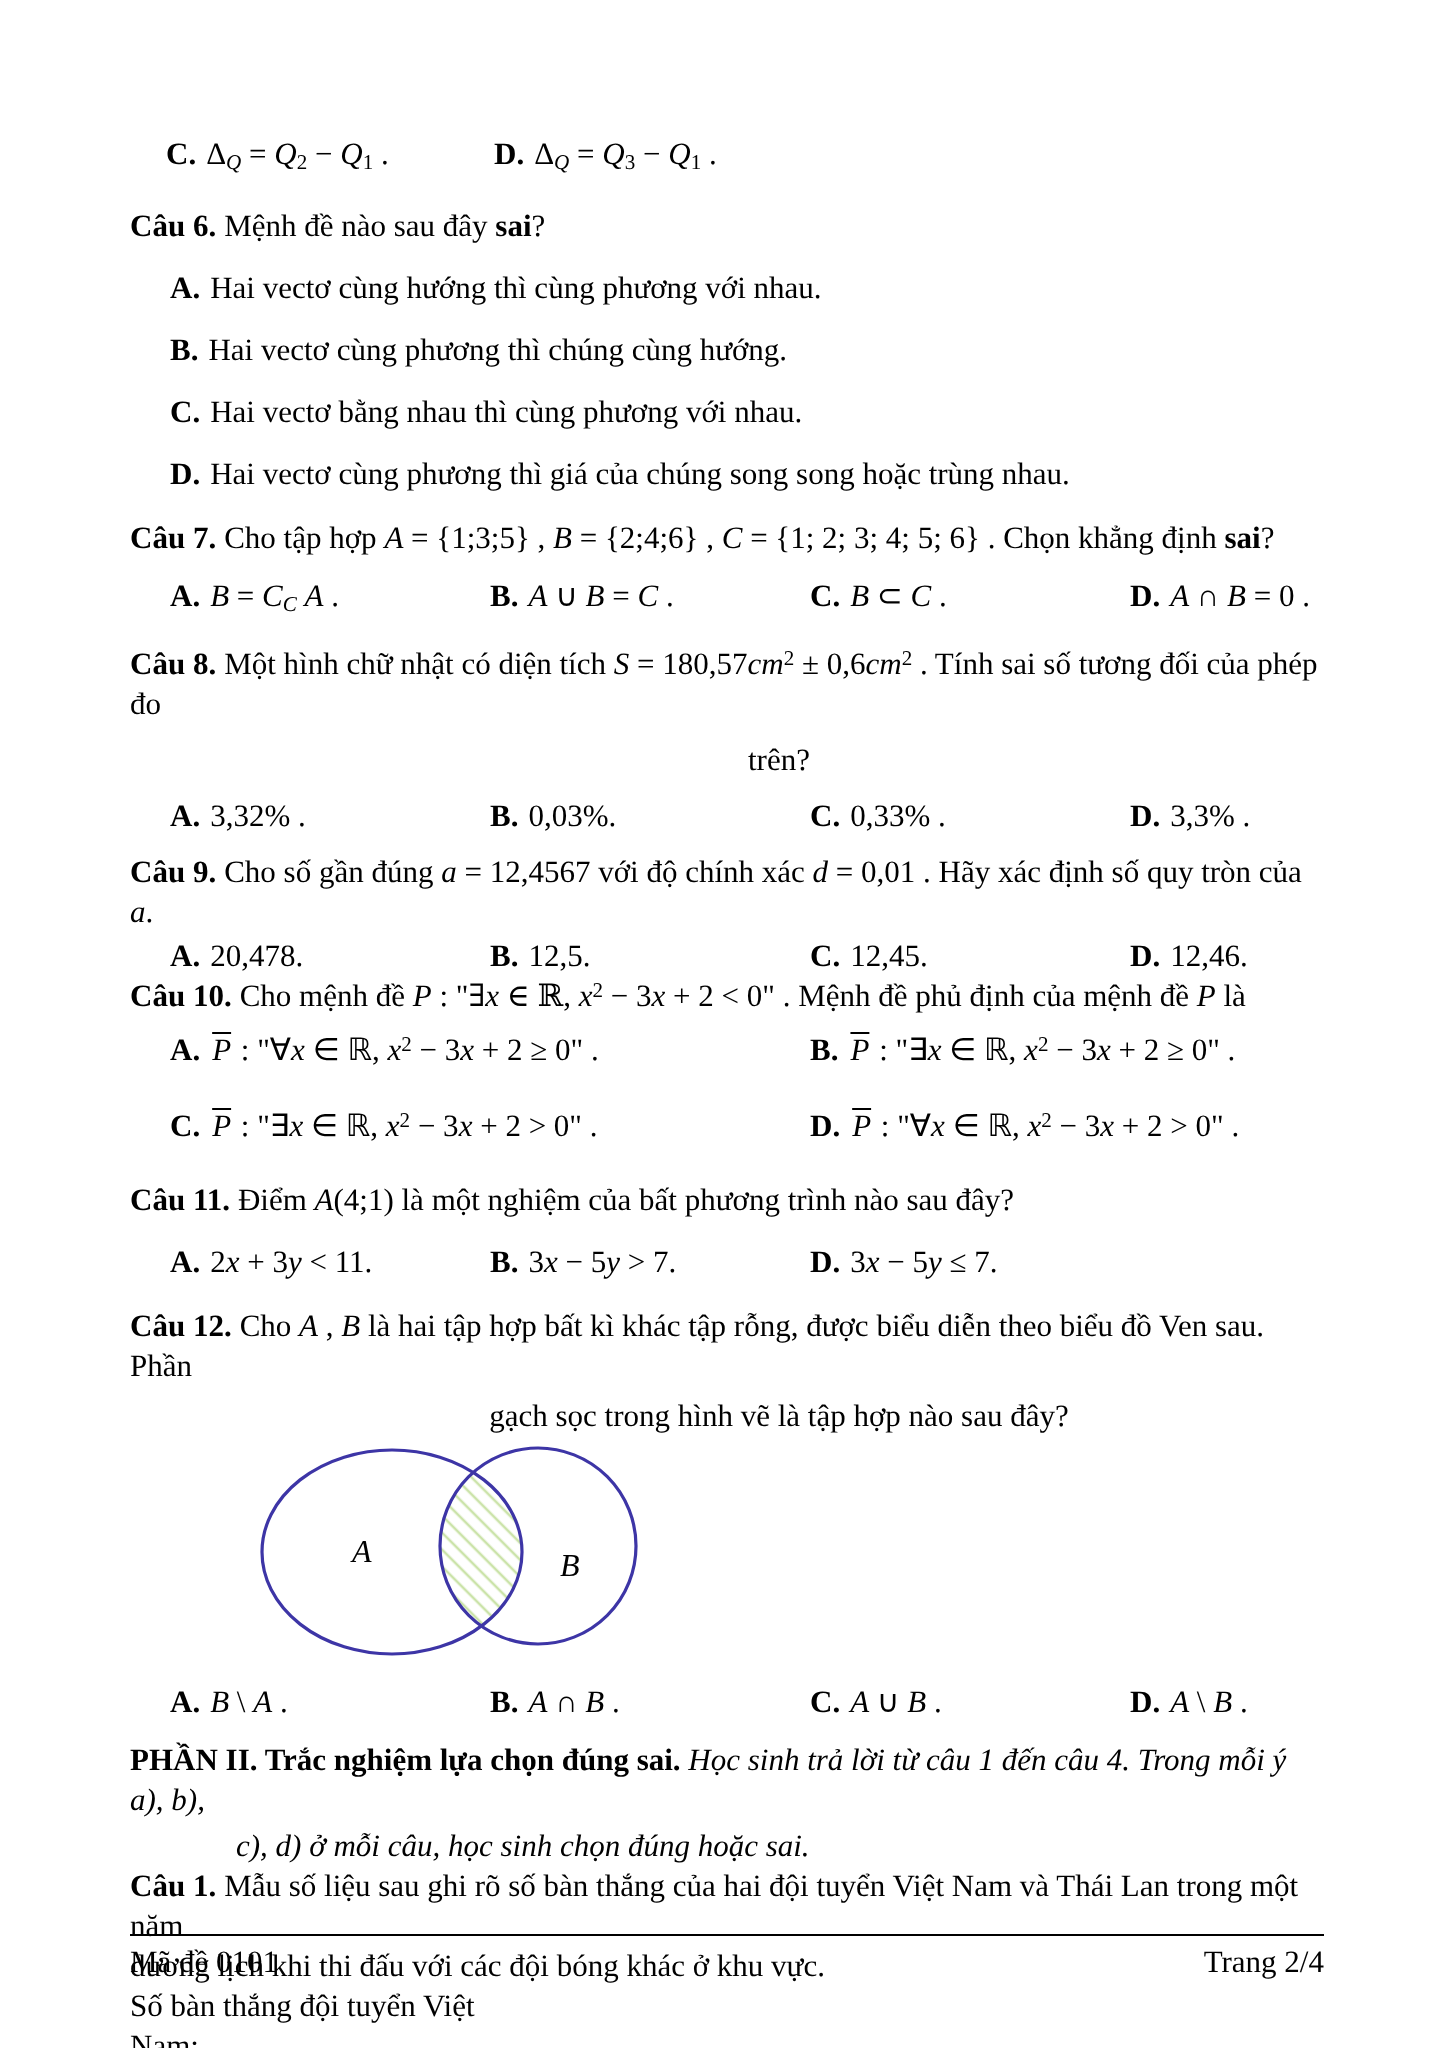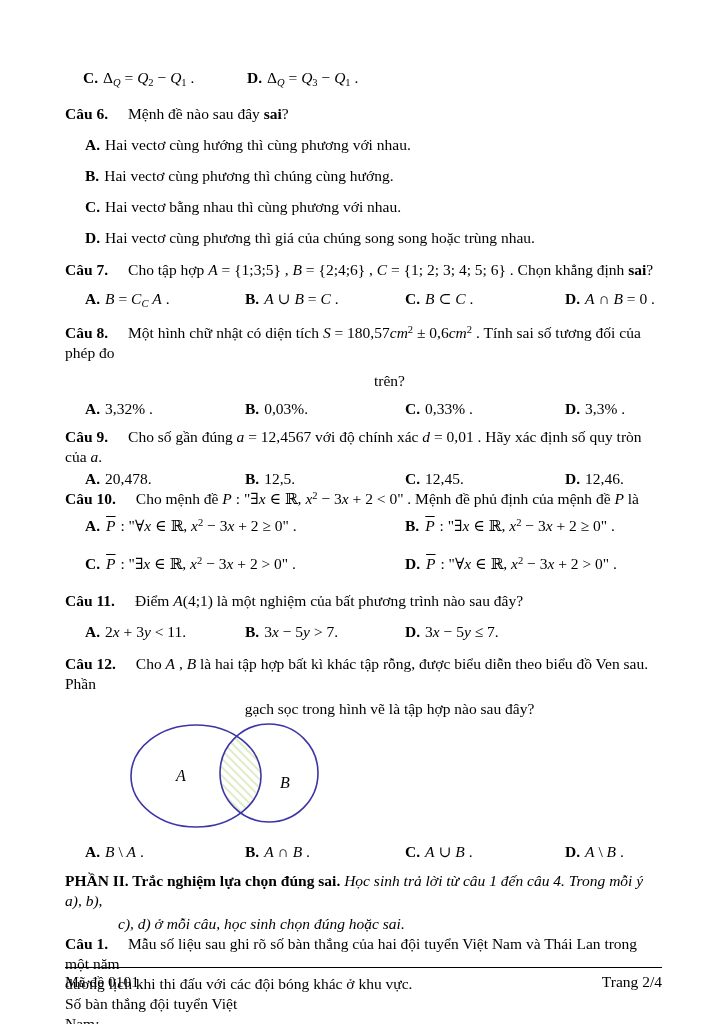--- a/index.html
+++ b/index.html
@@ -5,23 +5,23 @@
 <style>
   * { box-sizing: border-box; }
   html,body { margin:0; padding:0; background:#ffffff; }
   .page {
     position:relative; width:725px; height:1024px; background:#ffffff;
     font-family:"Liberation Serif","DejaVu Serif",serif;
     font-size:15.5px; line-height:20px; color:#000;
     padding:68px 63px 0 65px; overflow:hidden;
   }
   .row { position:relative; }
-  .qlabel { font-weight:bold; padding-right:20px;text-align:right; }
+  .qlabel { font-weight:bold; padding-right:4px;text-align:right; }
   .ol { font-weight:bold; padding-right:5px; }
-  .opt { white-space:nowrap; }
+  .opt { white-space:nowrap;font-family:Liberation Serif, serif; }
   .grid4 { display:grid; grid-template-columns:160px 160px 160px auto; margin-left:20px; }
   .grid2 { display:grid; grid-template-columns:320px auto; margin-left:20px; row-gap:18px; }
   .gridc { display:grid; grid-template-columns:164px auto; margin-left:18px; }
   .optlist { margin-left:20px; }
   .indent52 { margin-left:52px;text-align:center; }
   .indent53 { margin-left:53px; }
   sub { font-size:68%; vertical-align:-0.25em; line-height:0; }
   sup { font-size:68%; vertical-align:0.45em; line-height:0; }
   .ov { text-decoration:overline; padding:0 1px; }
   .it { font-style:italic; }

